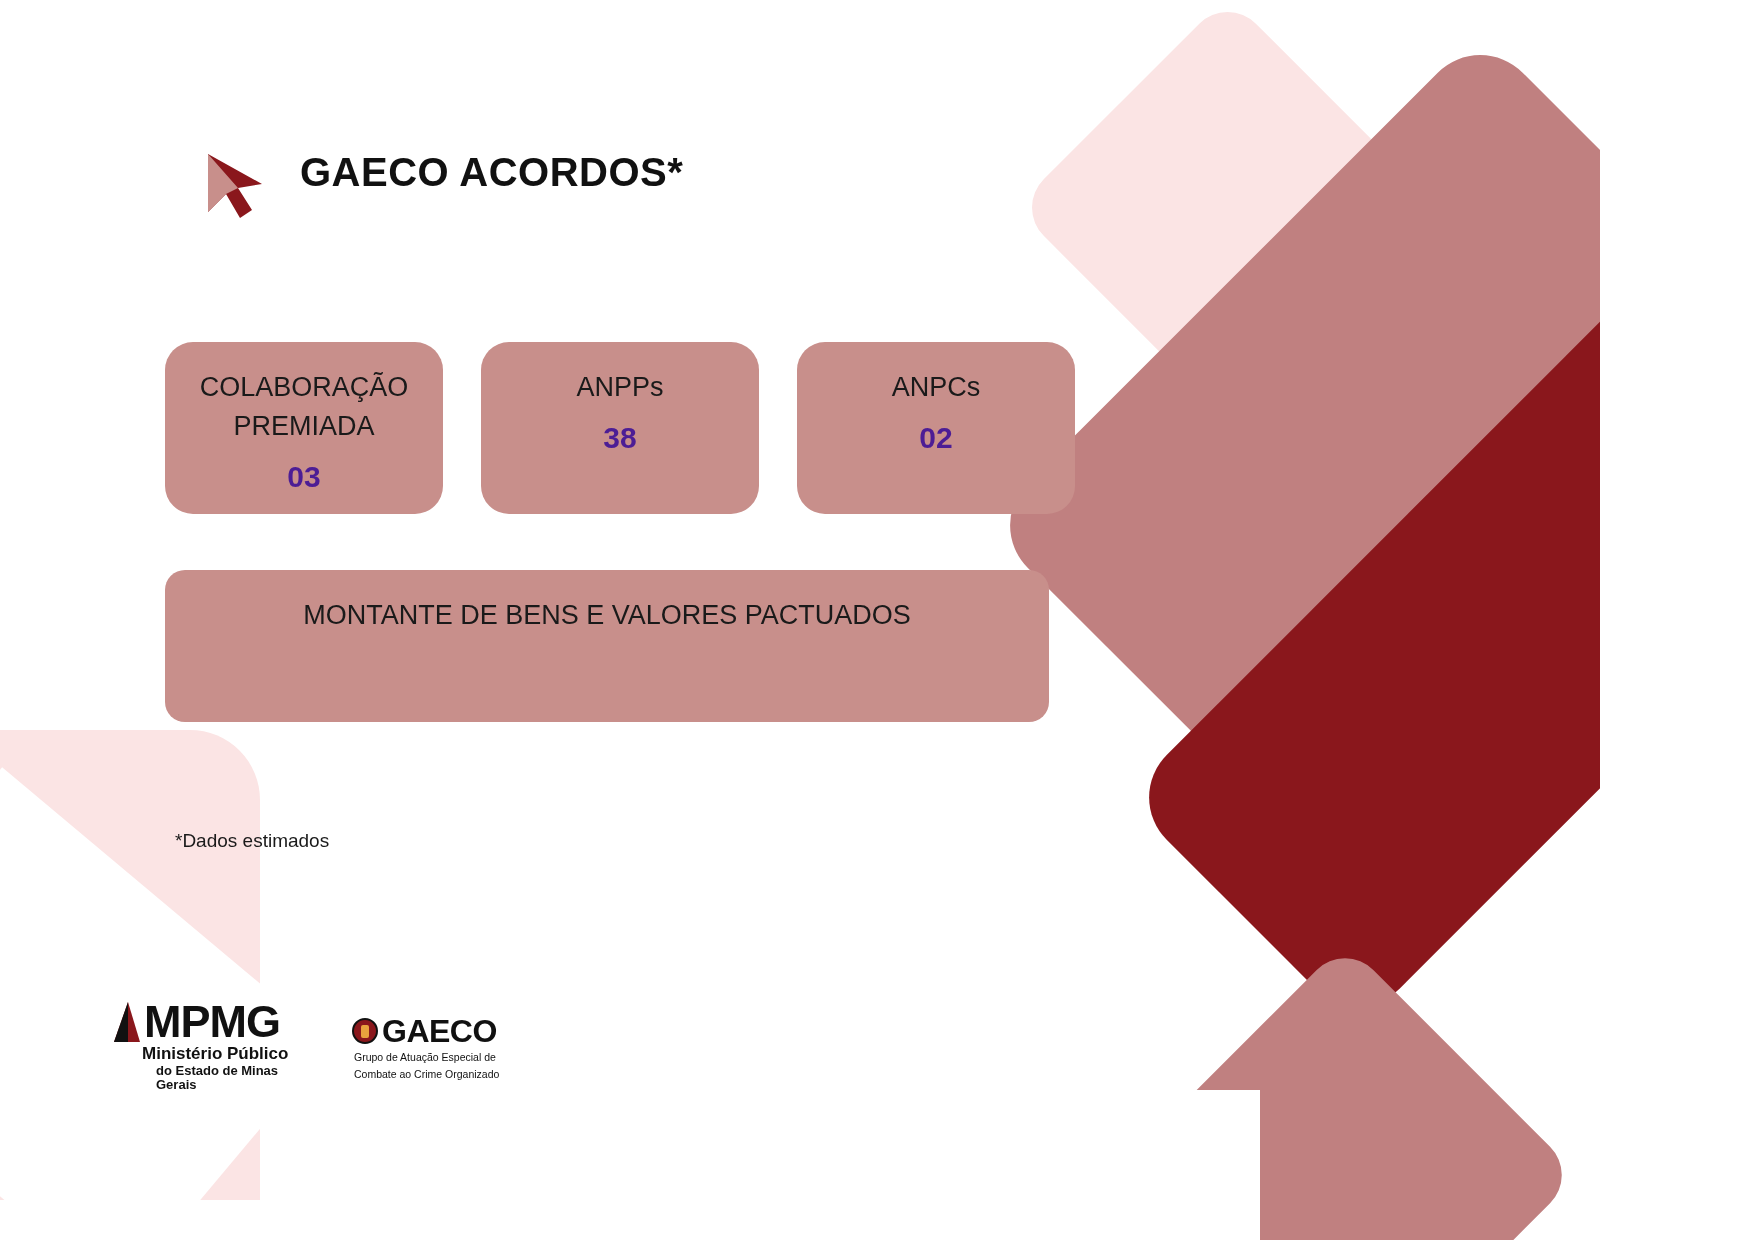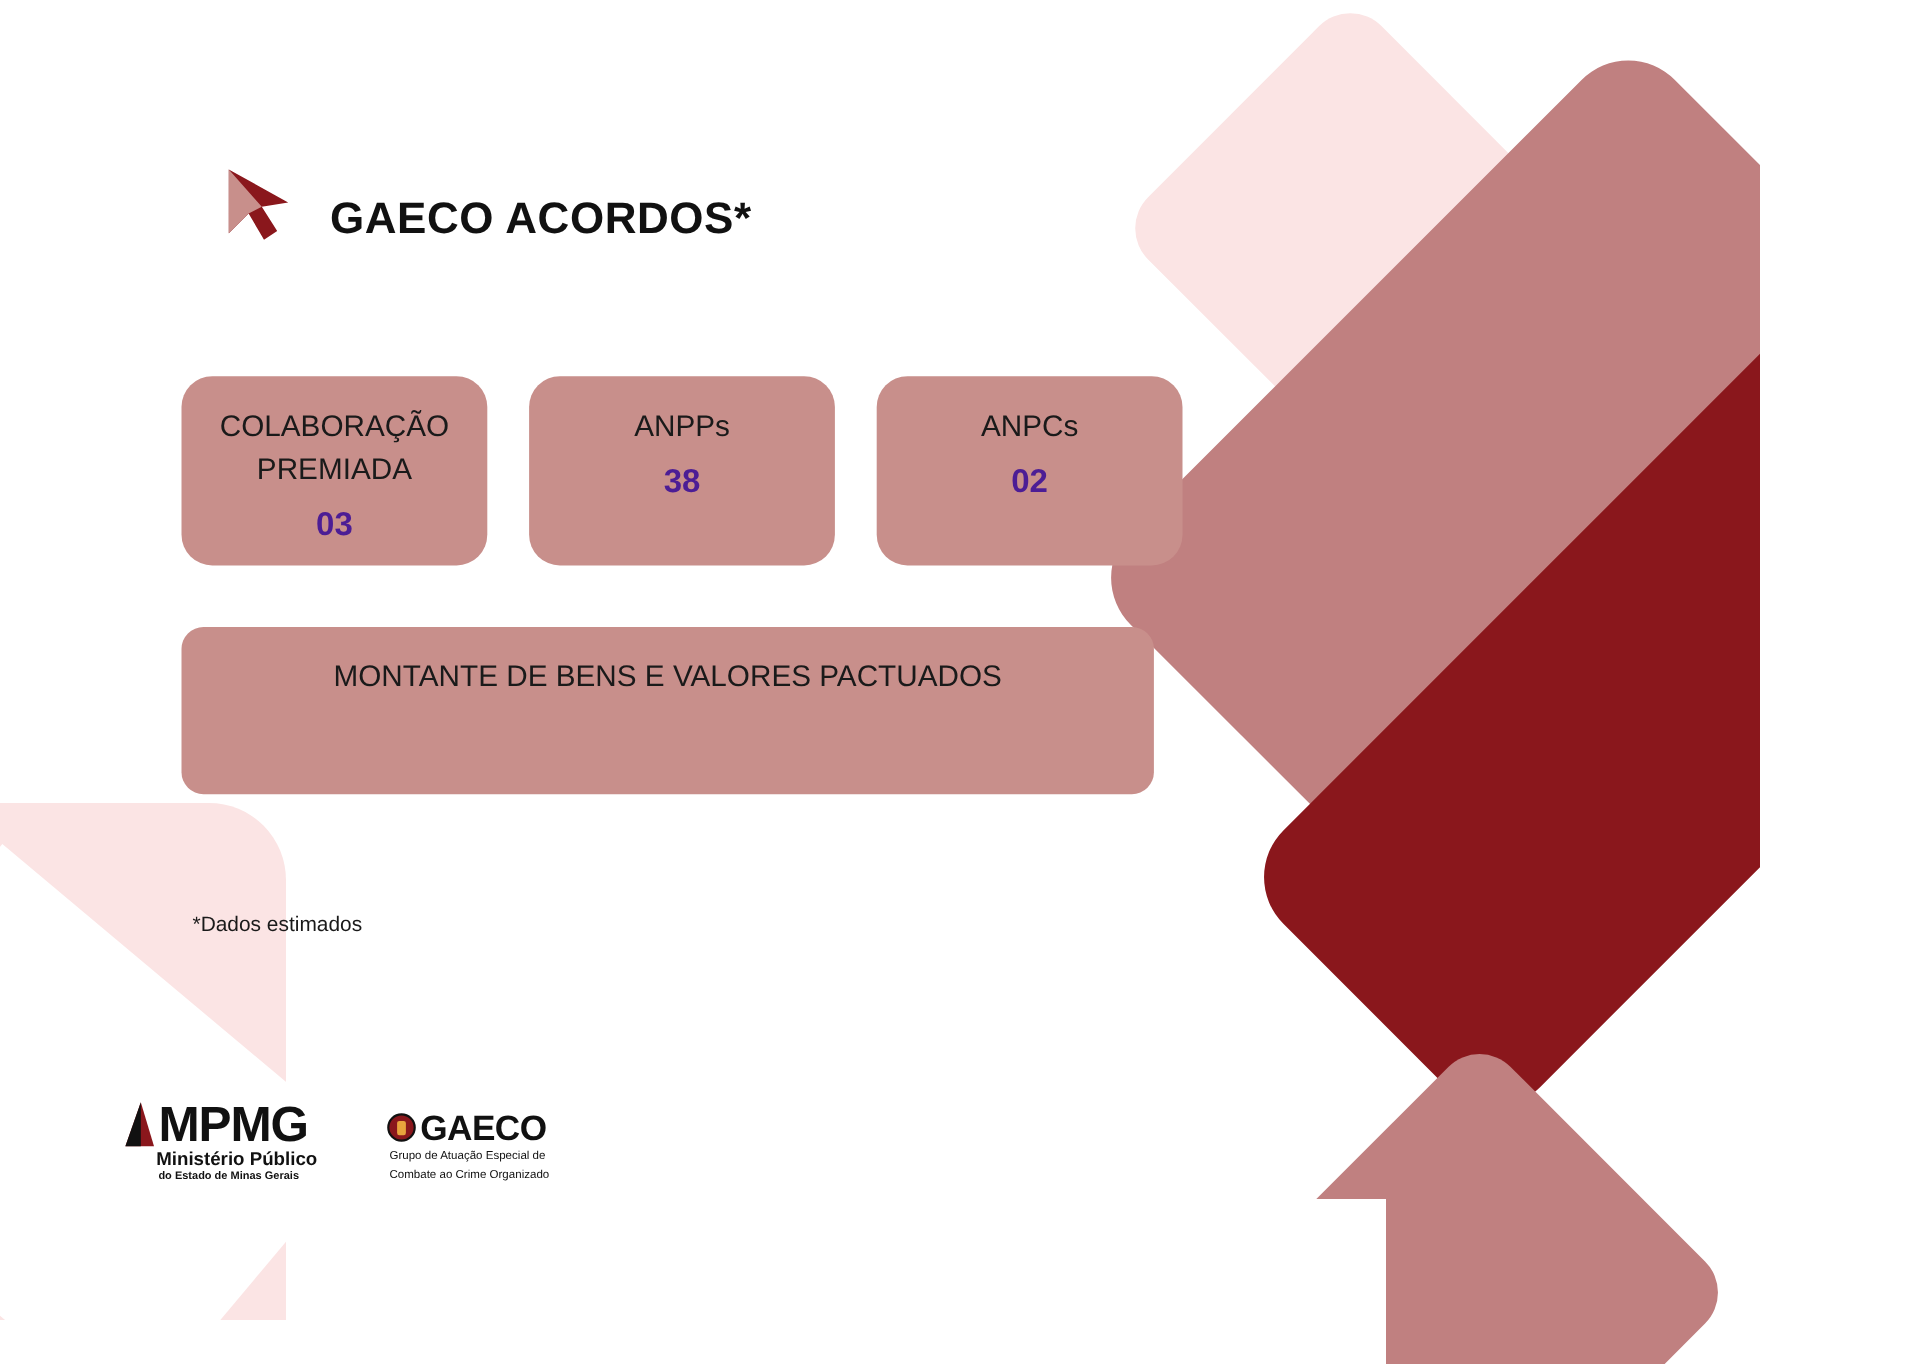--- a/index.html
+++ b/index.html
@@ -117,21 +117,21 @@
     width: 260px;
     height: 200px;
     background: #ffffff;
   }
   
   .header {
     position: absolute;
     left: 200px;
     top: 150px;
     display: flex;
-    align-items: flex-end;
+    align-items: flex-start;
     gap: 28px;
   }
   .logo-arrow {
     width: 72px;
     height: 72px;
     position: relative;
   }
   .title-text {
     font-size: 40px;
     font-weight: bold;
@@ -207,21 +207,21 @@
     top: 830px;
     font-size: 19px;
     color: #1a1a1a;
   }
   
   .footer-logos {
     position: absolute;
     left: 112px;
     top: 1000px;
     display: flex;
-    align-items: flex-end;
+    align-items: center;
     gap: 55px;
   }
   .mpmg {
     position: relative;
     width: 185px;
   }
   .mpmg-top {
     display: flex;
     align-items: center;
   }
@@ -239,24 +239,24 @@
     line-height: 0.95;
   }
   .mpmg-sub1 {
     font-size: 17px;
     font-weight: bold;
     color: #111111;
     margin-left: 30px;
     line-height: 1.15;
   }
   .mpmg-sub2 {
-    font-size: 10px;
-    font-weight: bold;
-    color: #111111;
-    margin-left: 32px;
+    font-size: 13px;
+    font-weight: bold;
+    color: #111111;
+    margin-left: 44px;
     line-height: 1.15;
   }
   .gaeco {
     position: relative;
     width: 200px;
     padding-top: 2px;
   }
   .gaeco-top {
     display: flex;
     align-items: center;

